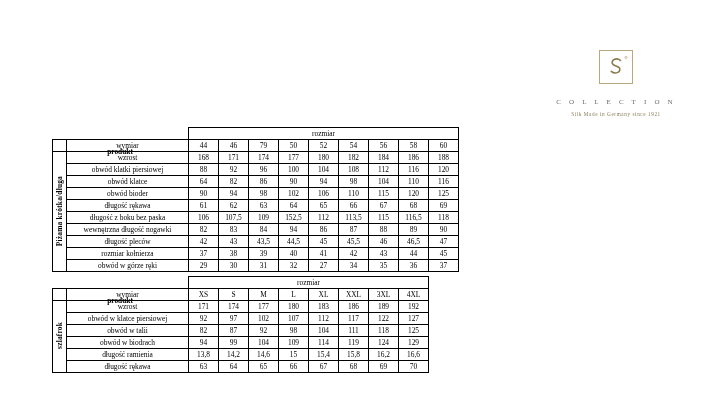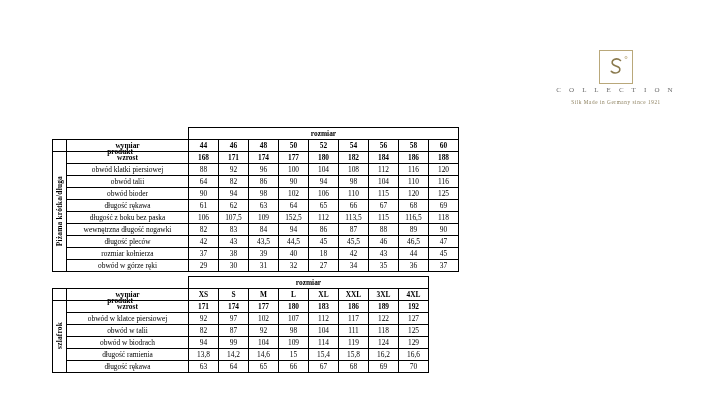--- a/index.html
+++ b/index.html
@@ -37,21 +37,21 @@
     letter-spacing: 0.4px;
     color: #1b1b1b;
     line-height: 1.1;
     white-space: nowrap;
   }
   .logo-sub {
     font-family: "Liberation Serif", serif;
     font-size: 7px;
     letter-spacing: 3.2px;
     color: #6a6a6a;
-    margin-top: 2px;
+    margin-top: 14px;
     white-space: nowrap;
   }
   .logo-tag {
     font-family: "Liberation Serif", serif;
     font-size: 5.2px;
     letter-spacing: 0.6px;
     color: #8a7d5a;
     margin-top: 5px;
     white-space: nowrap;
   }
@@ -69,21 +69,21 @@
     padding: 0;
     height: 11px;
     text-align: center;
     vertical-align: middle;
     font-family: "Liberation Serif", serif;
   }
   .size-table td.blank {
     border: none;
   }
   .size-table td.b {
-    font-weight: bold;
+    font-weight: normal;
   }
   .size-table td.rot {
     width: 13px;
   }
   .rot-inner {
     writing-mode: vertical-rl;
     transform: rotate(180deg);
     font-weight: bold;
     font-size: 7.4px;
     white-space: nowrap;
@@ -127,21 +127,21 @@
     <tr>
       <td class="blank"></td>
       <td class="blank"></td>
       <td class="b" colspan="9">rozmiar</td>
     </tr>
     <tr>
       <td class="b" colspan="1"></td>
       <td class="b">wymiar</td>
       <td class="b">44</td>
       <td class="b">46</td>
-      <td class="b">48</td>
+      <td class="b">79</td>
       <td class="b">50</td>
       <td class="b">52</td>
       <td class="b">54</td>
       <td class="b">56</td>
       <td class="b">58</td>
       <td class="b">60</td>
     </tr>
     <tr>
       <td class="rot" rowspan="10"><span class="rot-inner">Piżama krótka/długa</span></td>
       <td class="b">wzrost</td>
@@ -161,21 +161,21 @@
       <td>92</td>
       <td>96</td>
       <td>100</td>
       <td>104</td>
       <td>108</td>
       <td>112</td>
       <td>116</td>
       <td>120</td>
     </tr>
     <tr>
-      <td>obwód talii</td>
+      <td>obwód klatce</td>
       <td>64</td>
       <td>82</td>
       <td>86</td>
       <td>90</td>
       <td>94</td>
       <td>98</td>
       <td>104</td>
       <td>110</td>
       <td>116</td>
     </tr>
@@ -238,21 +238,21 @@
       <td>46</td>
       <td>46,5</td>
       <td>47</td>
     </tr>
     <tr>
       <td>rozmiar kołnierza</td>
       <td>37</td>
       <td>38</td>
       <td>39</td>
       <td>40</td>
-      <td>18</td>
+      <td>41</td>
       <td>42</td>
       <td>43</td>
       <td>44</td>
       <td>45</td>
     </tr>
     <tr>
       <td>obwód w górze ręki</td>
       <td>29</td>
       <td>30</td>
       <td>31</td>

